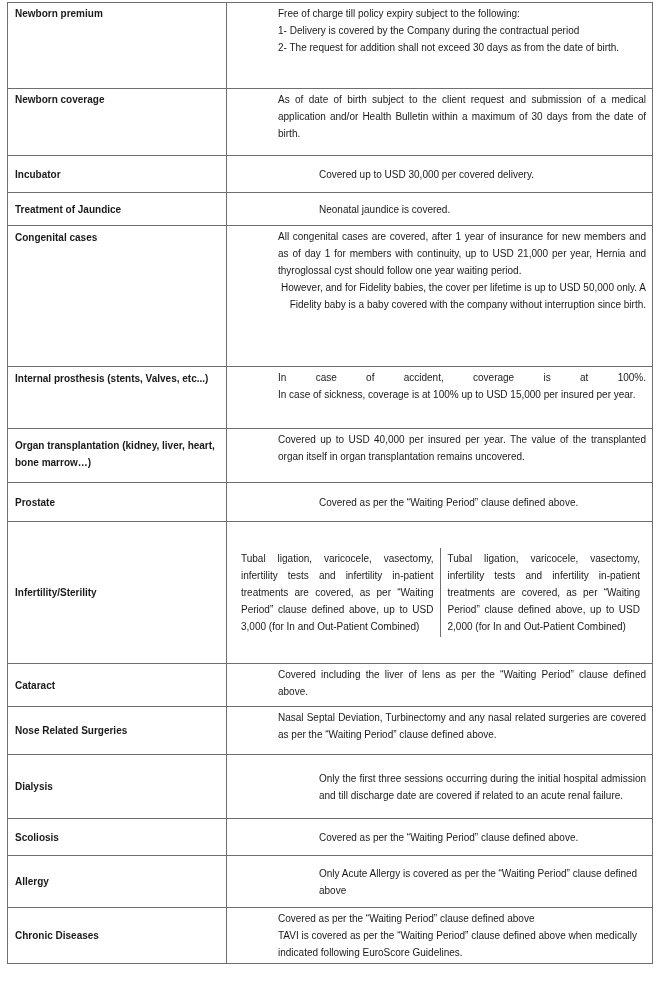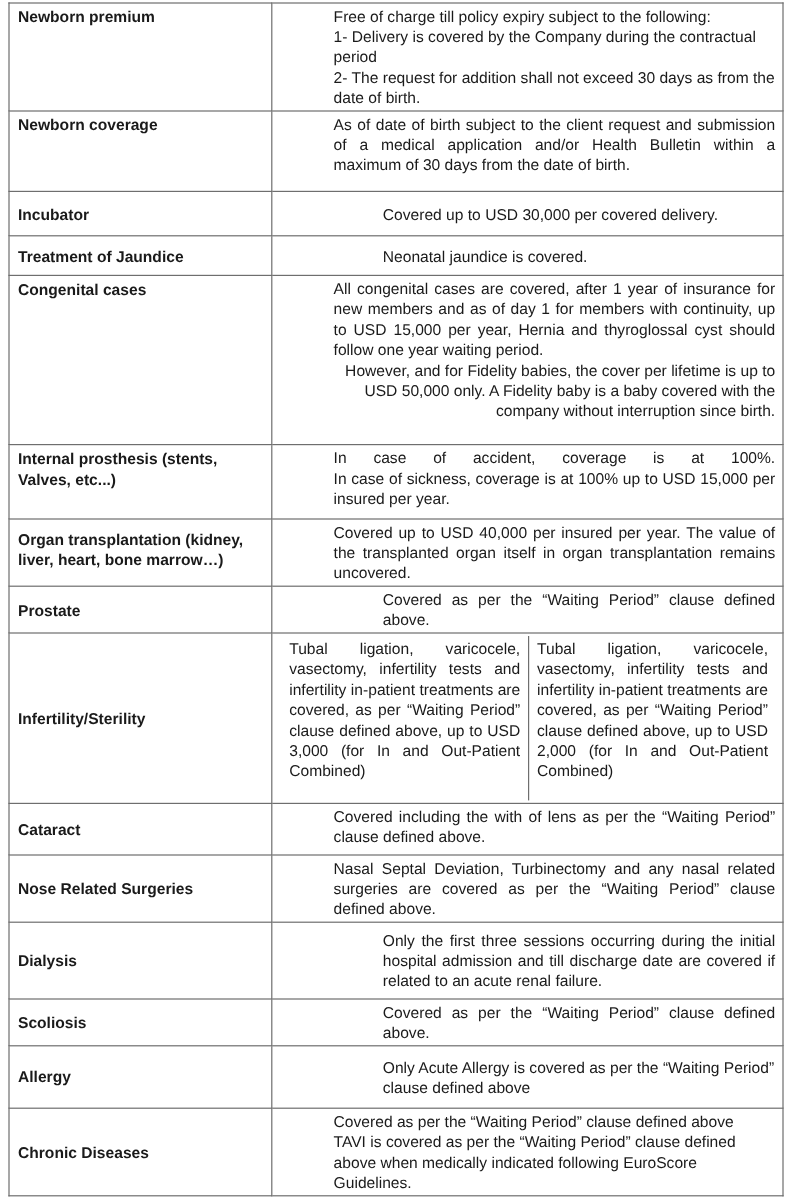--- a/index.html
+++ b/index.html
@@ -1,28 +1,28 @@
 <!DOCTYPE html>
 <html><head>
 <meta charset="utf-8">
 <style>
   html, body { margin: 0; padding: 0; background: #ffffff; }
   body { width: 661px; height: 1000px; position: relative; overflow: hidden;
          font-family: "Liberation Sans", sans-serif; color: #1a1a1a; }
   table.benefits { position: absolute; left: 7px; top: 2px; width: 646px;
          border-collapse: collapse; table-layout: fixed; }
   table.benefits td { border: 1px solid #6e6e6e; vertical-align: top;
-         font-size: 13px; line-height: 17px; padding: 2px 6px 2px 7px; }
+         font-size: 10px; line-height: 17px; padding: 2px 6px 2px 7px; }
   col.c1 { width: 219px; }
   td.label { font-weight: bold; font-size: 13.2px; vertical-align: top; padding-top: 5px; }
   td.label.mid { vertical-align: middle; padding-top: 2px; }
   td.desc { text-align: justify; }
   td.desc.mid { vertical-align: middle; padding-left: 48px; }
   .line { display: block; margin-left: 44px; }
-  .split { display: flex; height: 100%; }
+  .split { display: flex; height: 100%; align-items: center; }
   .split > div { flex: 1; text-align: justify; padding: 2px 6px 2px 7px; }
   .split > div:first-child { border-right: 1px solid #6e6e6e; }
   td.splitcell { padding: 0; }
 </style>
 </head>
 <body>
 
 <table class="benefits">
   <colgroup>
       <col class="c1">
@@ -51,21 +51,21 @@
     </tr>
     <tr style="height:33px">
       <td class="label mid">Treatment of Jaundice</td>
       <td class="desc mid">
         <span class="line">Neonatal jaundice is covered.</span>
       </td>
     </tr>
     <tr style="height:141px">
       <td class="label" style="padding-top:3px">Congenital cases</td>
       <td class="desc">
-        <span class="line">All congenital cases are covered, after 1 year of insurance for new members and as of day 1 for members with continuity, up to USD 15,000 per year, Hernia and thyroglossal cyst should follow one year waiting period.</span>
+        <span class="line">All congenital cases are covered, after 1 year of insurance for new members and as of day 1 for members with continuity, up to USD 21,000 per year, Hernia and thyroglossal cyst should follow one year waiting period.</span>
         <span class="line" style="text-align:right">However, and for Fidelity babies, the cover per lifetime is up to USD 50,000 only. A Fidelity baby is a baby covered with the company without interruption since birth.</span>
       </td>
     </tr>
     <tr style="height:62px">
       <td class="label" style="padding-top:3px">Internal prosthesis (stents, Valves, etc...)</td>
       <td class="desc">
         <span class="line" style="text-align:justify;text-align-last:justify">In case of accident, coverage is at 100%.</span>
         <span class="line">In case of sickness, coverage is at 100% up to USD 15,000 per insured per year.</span>
       </td>
     </tr>
@@ -86,21 +86,21 @@
       <td class="splitcell">
         <div class="split" style="height:137px">
           <div>Tubal ligation, varicocele, vasectomy, infertility tests and infertility in-patient treatments are covered, as per “Waiting Period” clause defined above, up to USD 3,000 (for In and Out-Patient Combined)</div>
           <div>Tubal ligation, varicocele, vasectomy, infertility tests and infertility in-patient treatments are covered, as per “Waiting Period” clause defined above, up to USD 2,000 (for In and Out-Patient Combined)</div>
         </div>
       </td>
     </tr>
     <tr style="height:43px">
       <td class="label mid">Cataract</td>
       <td class="desc">
-        <span class="line">Covered including the with of lens as per the “Waiting Period” clause defined above.</span>
+        <span class="line">Covered including the liver of lens as per the “Waiting Period” clause defined above.</span>
       </td>
     </tr>
     <tr style="height:48px">
       <td class="label mid">Nose Related Surgeries</td>
       <td class="desc">
         <span class="line">Nasal Septal Deviation, Turbinectomy and any nasal related surgeries are covered as per the “Waiting Period” clause defined above.</span>
       </td>
     </tr>
     <tr style="height:64px">
       <td class="label mid">Dialysis</td>

